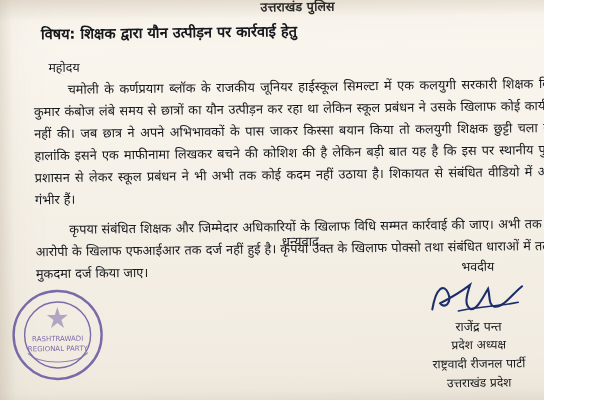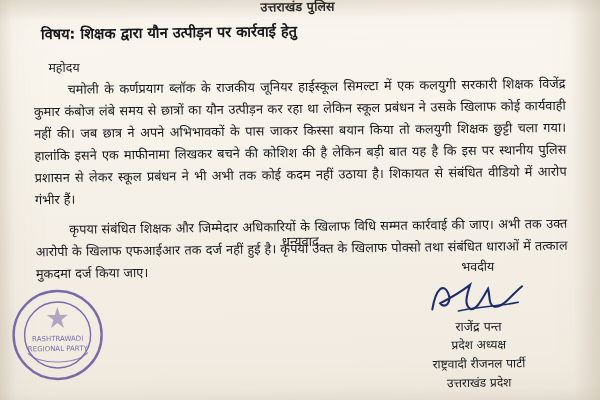--- a/index.html
+++ b/index.html
@@ -9,21 +9,21 @@
   body {
     width: 600px;
     height: 400px;
     overflow: hidden;
     background: #ffffff;
     font-family: "DejaVu Sans", sans-serif;
   }
 
   .page {
     position: relative;
-    width: 600px;
+    width: 544px;
     height: 400px;
     background: #1d4ed8;
     overflow: hidden;
   }
 
   
   .sheet {
     position: absolute;
     left: -12px;
     top: -16px;

